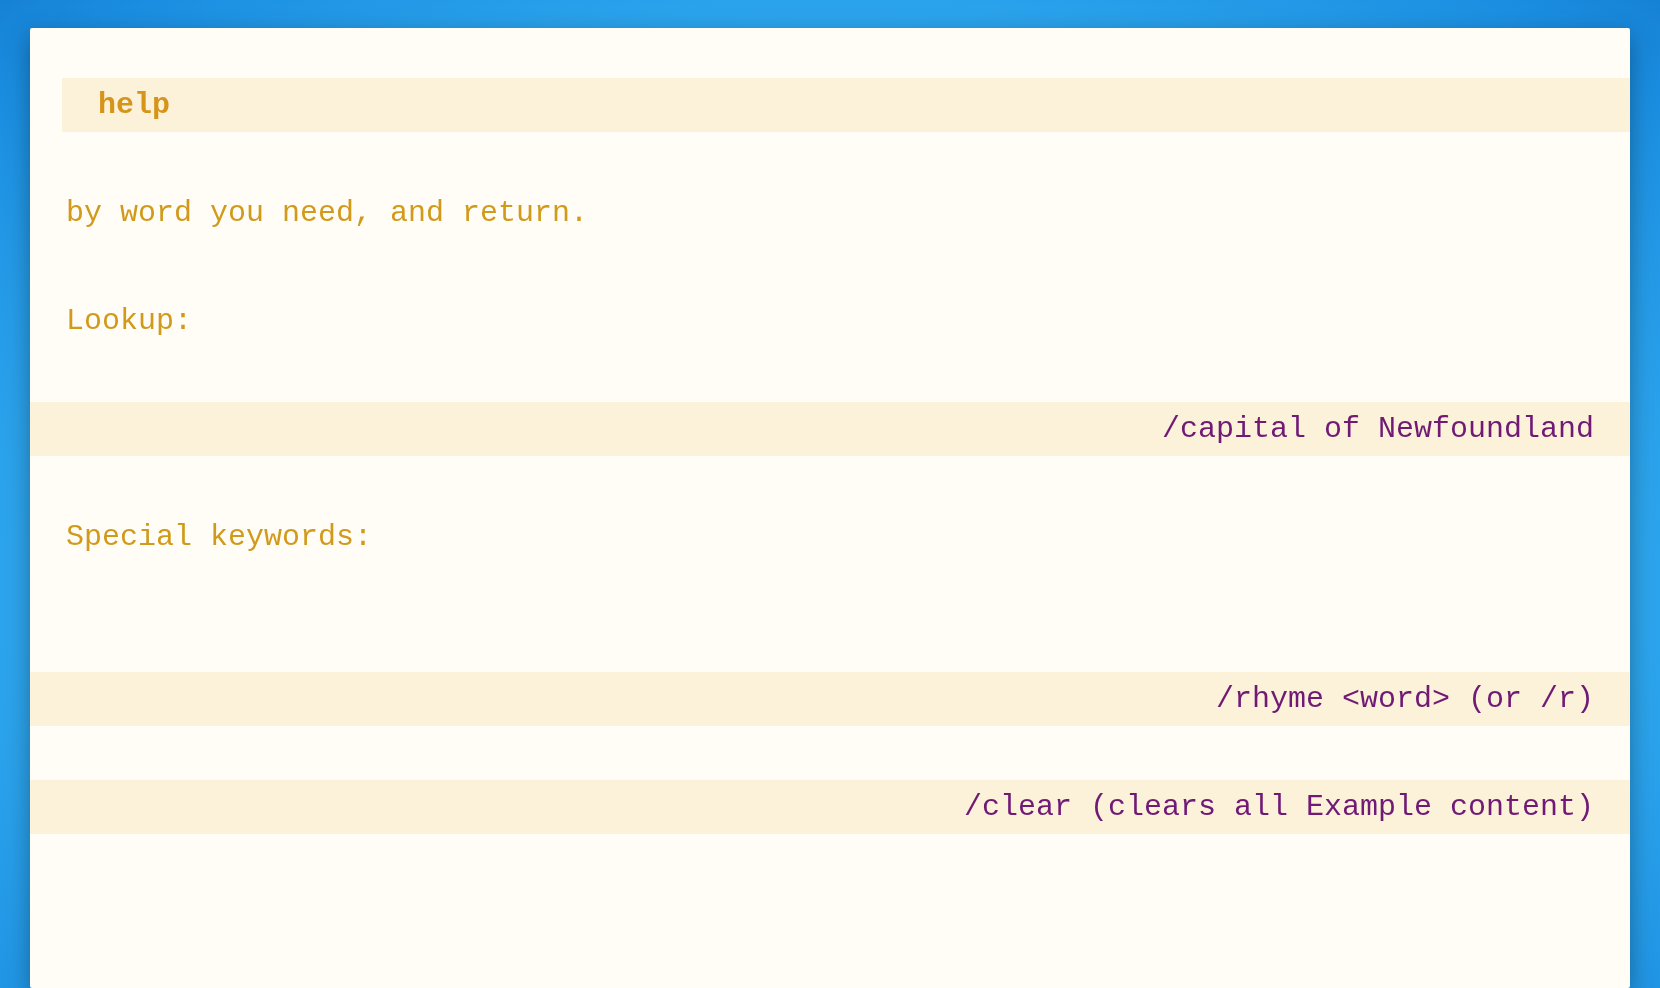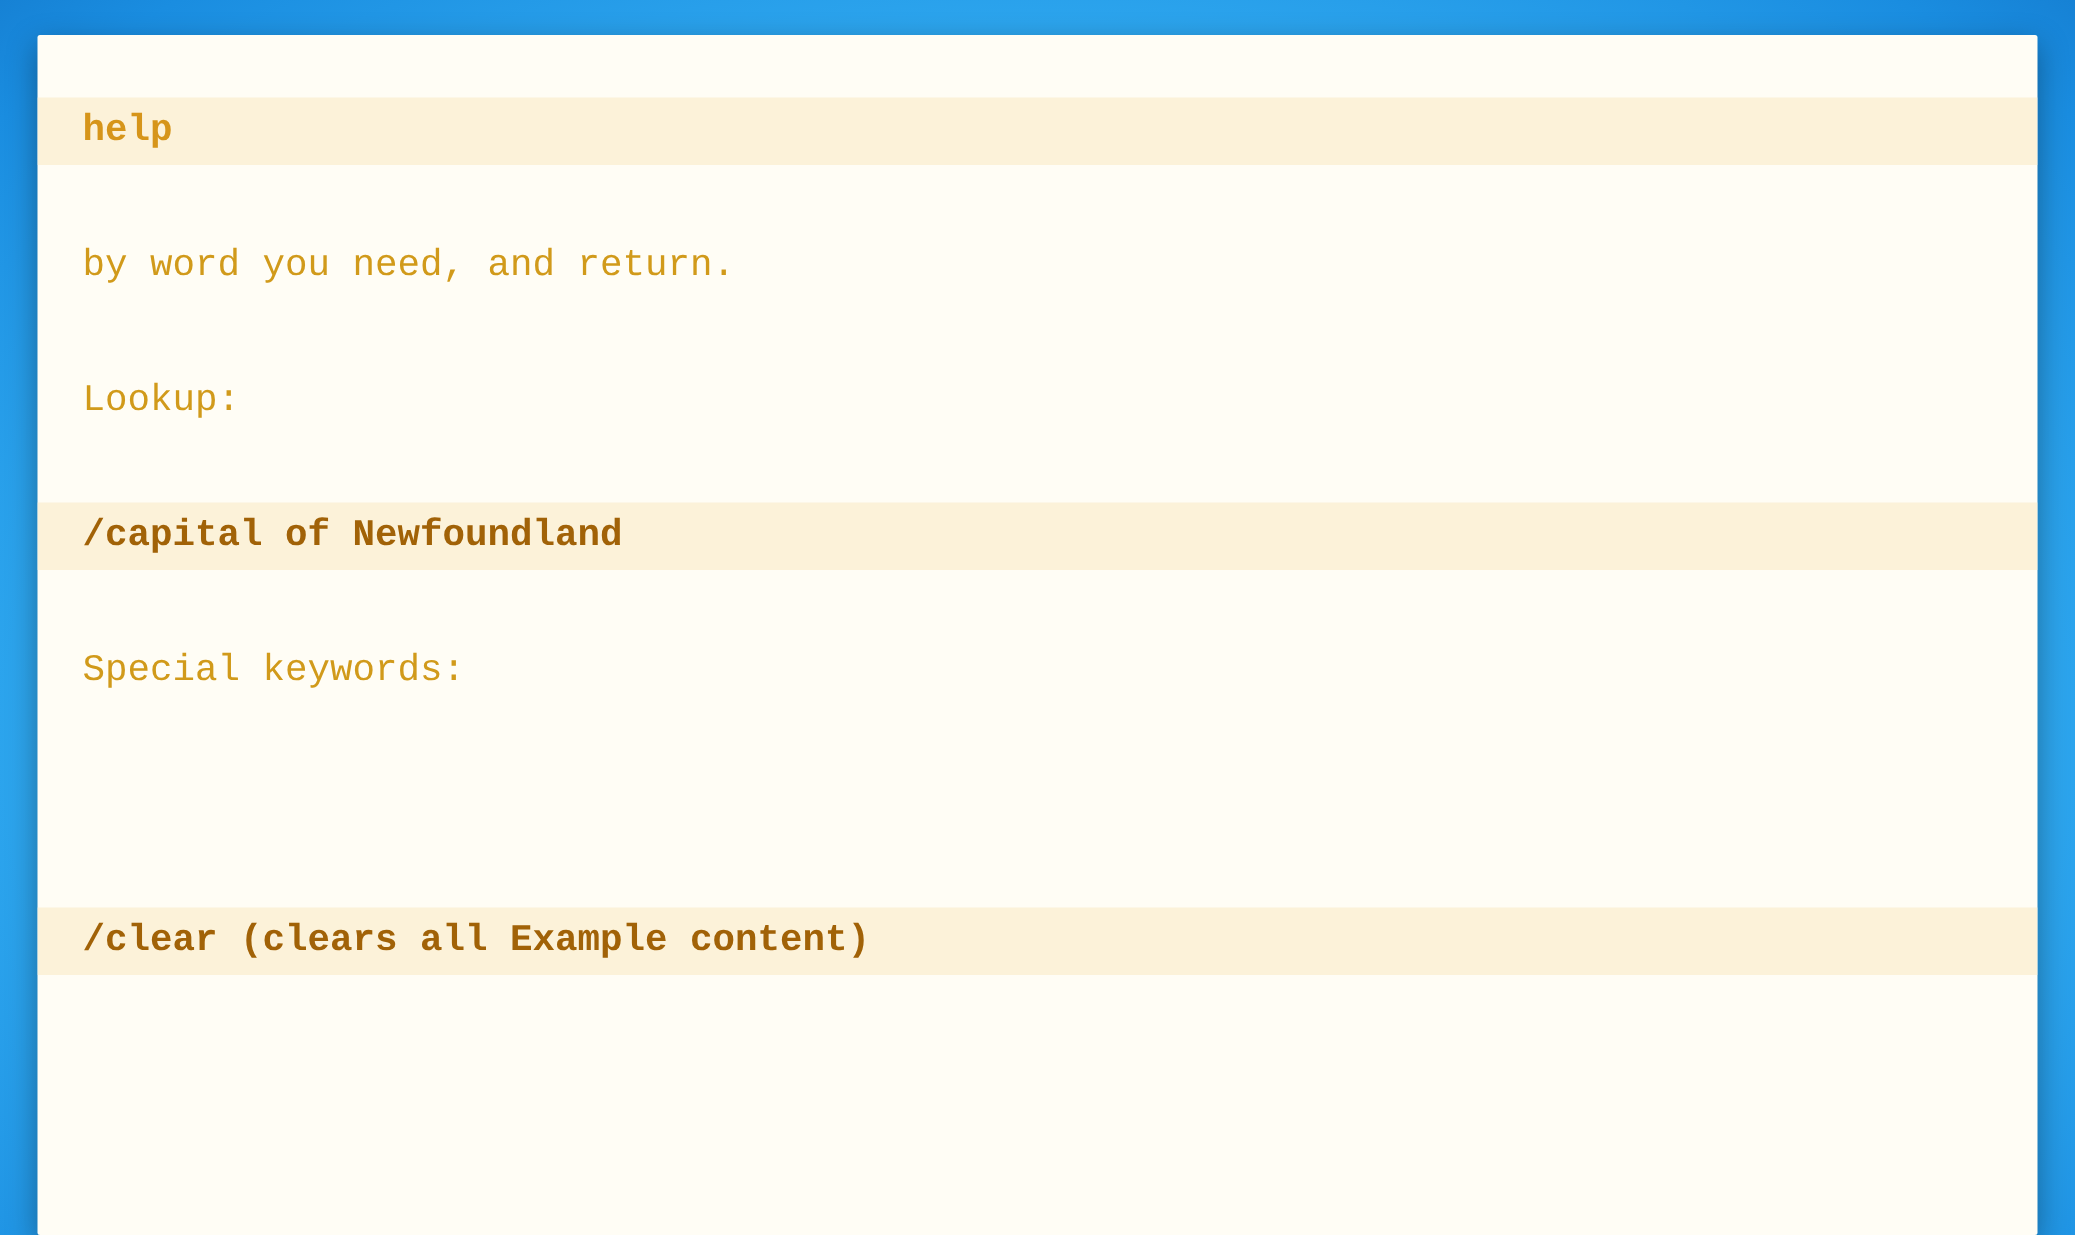--- a/index.html
+++ b/index.html
@@ -44,24 +44,26 @@
   }
   .row.stripe {
     background: #fcf2d9;
   }
   .row.spacer {
     height: 54px;
   }
   .row.heading {
     font-weight: 700;
     color: #d6951a;
+    margin-left: 32px;
   }
   .row.bold {
-    font-weight: 700;
-    color: #a16207;
+    font-weight: 400;
+    color: #701a75;
+    text-align: right;
   }
 </style>
 </head>
 <body>
 
 <div class="card">
   <div class="content">
 
     <div class="row stripe heading">help</div>
 
@@ -79,19 +81,20 @@
 
     <div class="row spacer"></div>
 
     <div class="row">Special keywords:</div>
 
     <div class="row spacer"></div>
 
 
     <div class="row spacer"></div>
 
+    <div class="row stripe bold">/rhyme &lt;word&gt; (or /r)</div>
 
     <div class="row spacer"></div>
 
     <div class="row stripe bold">/clear (clears all Example content)</div>
 
   </div>
 </div>
 
 </body></html>

